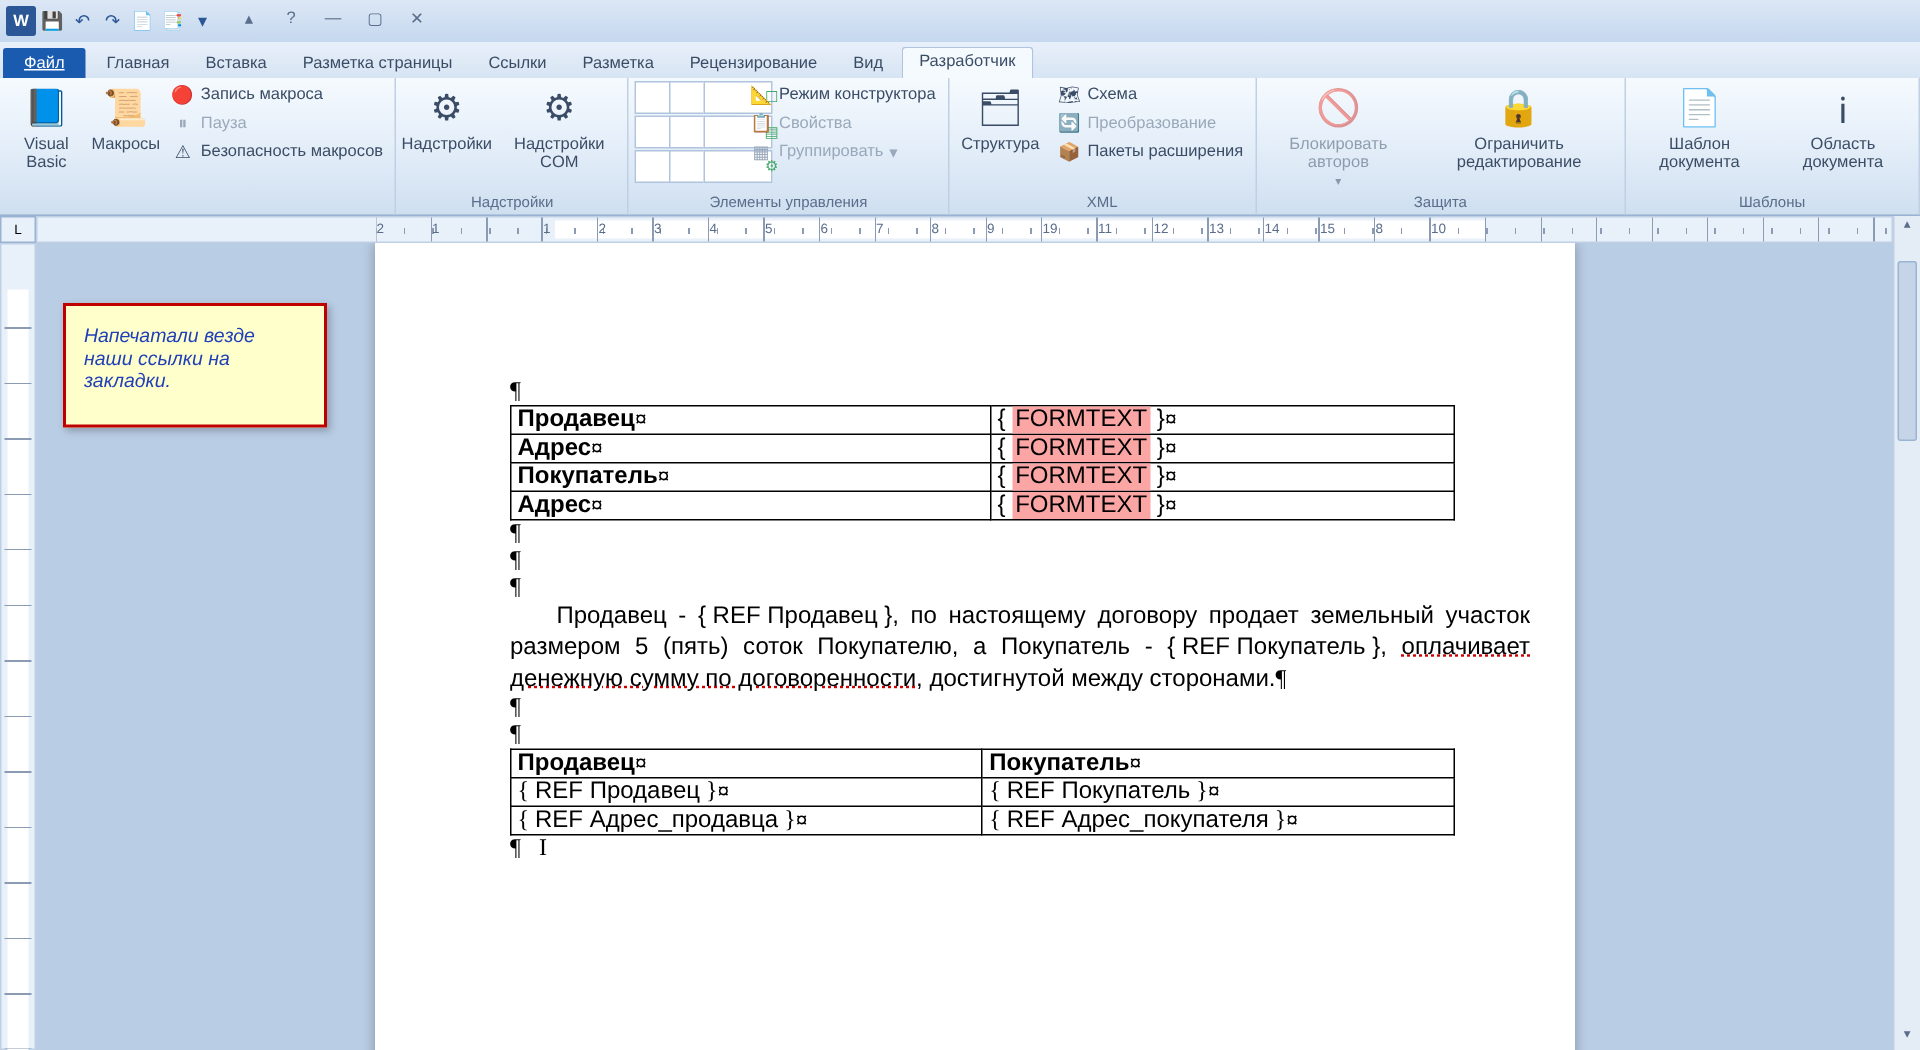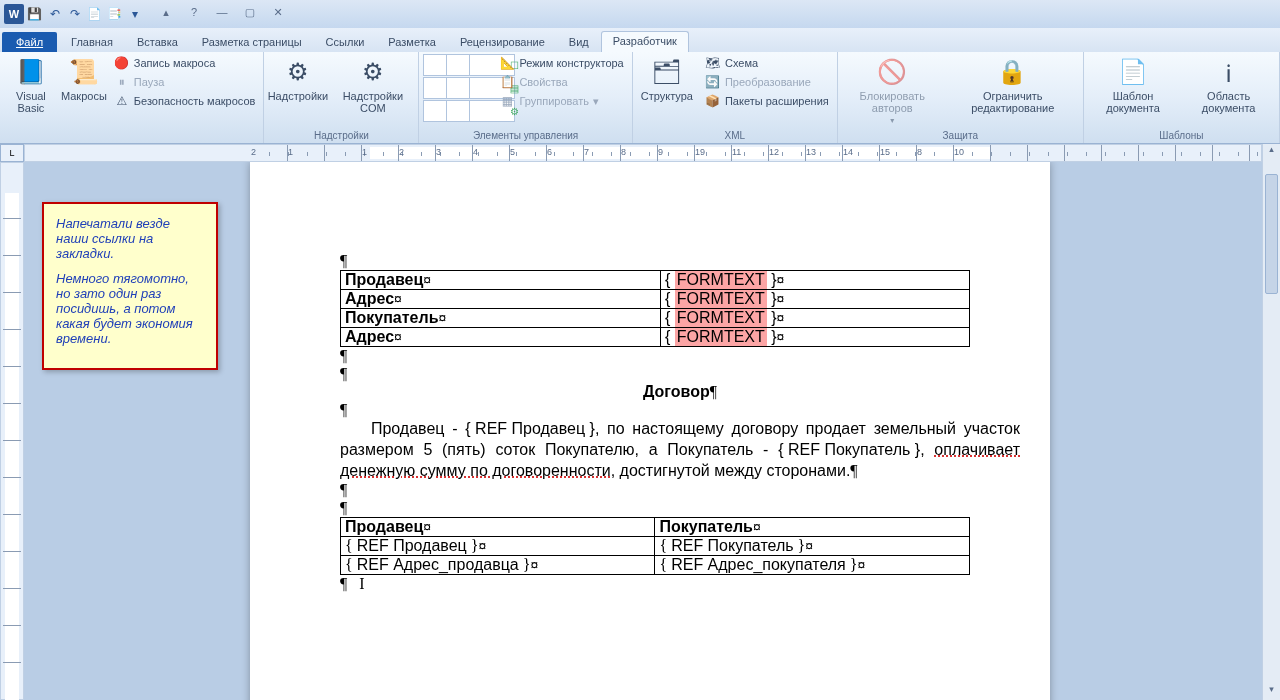--- a/index.html
+++ b/index.html
@@ -263,21 +263,20 @@
       </div>
   </div>
   <div class="ruler-left">
     <div class="left-ruler-white"></div>
     <div class="left-ruler-track"></div>
   </div>
 
   <div class="doc-area">
     <div class="callout">
       <p>Напечатали везде наши ссылки на закладки.</p>
-      <p>Немного тягомотно, но зато один раз посидишь, а потом какая будет экономия времени.</p>
     </div>
 
     <div class="page">
       <div class="doc-content">
         <div class="para-mark">¶</div>
         <table class="doc-table">
           <tbody>
               <tr>
                 <td><b>Продавец</b><span class="cell-mark"></span></td>
                 <td><span class="field-brace">{ </span><span class="formtext">FORMTEXT</span><span class="field-brace"> }</span><span class="cell-mark"></span></td>
@@ -291,21 +290,20 @@
                 <td><span class="field-brace">{ </span><span class="formtext">FORMTEXT</span><span class="field-brace"> }</span><span class="cell-mark"></span></td>
               </tr>
           <tr>
                 <td><b>Адрес</b><span class="cell-mark"></span></td>
                 <td><span class="field-brace">{ </span><span class="formtext">FORMTEXT</span><span class="field-brace"> }</span><span class="cell-mark"></span></td>
               </tr>
         </tbody>
           </table>
         <div class="para-mark">¶</div>
         <div class="para-mark">¶</div>
-        <div class="center"><b>Договор</b><span class="para-mark">¶</span></div>
         <div class="para-mark">¶</div>
         <div class="body-text">
           &nbsp;&nbsp;&nbsp;&nbsp;<span>Продавец - </span><span class="ref-field">{ <span>REF Продавец</span> }</span><span>, по настоящему договору продает земельный участок размером 5 (пять) соток Покупателю, а Покупатель - </span><span class="ref-field">{ <span>REF Покупатель</span> }</span><span>, </span><span class="underline-dashed">оплачивает денежную сумму по договоренности</span><span>, достигнутой между сторонами.</span><span class="para-mark">¶</span>
         </div>
         <div class="para-mark">¶</div>
         <div class="para-mark">¶</div>
         <table class="sig-table">
           <tbody>
               <tr>
                 <td><b>Продавец</b><span class="cell-mark"></span></td>

